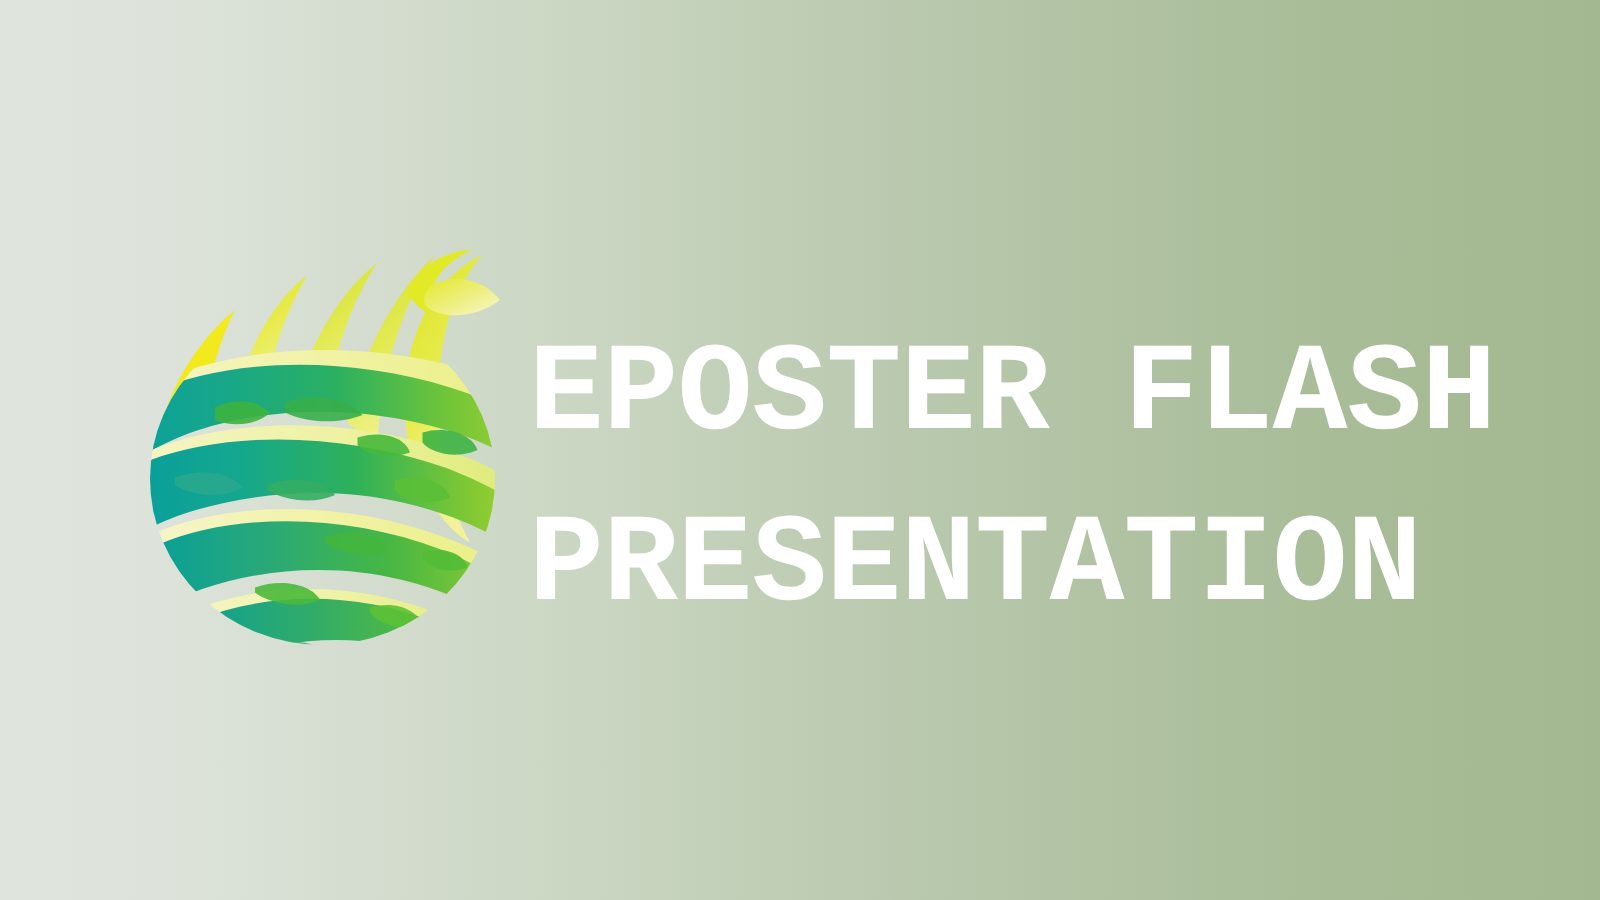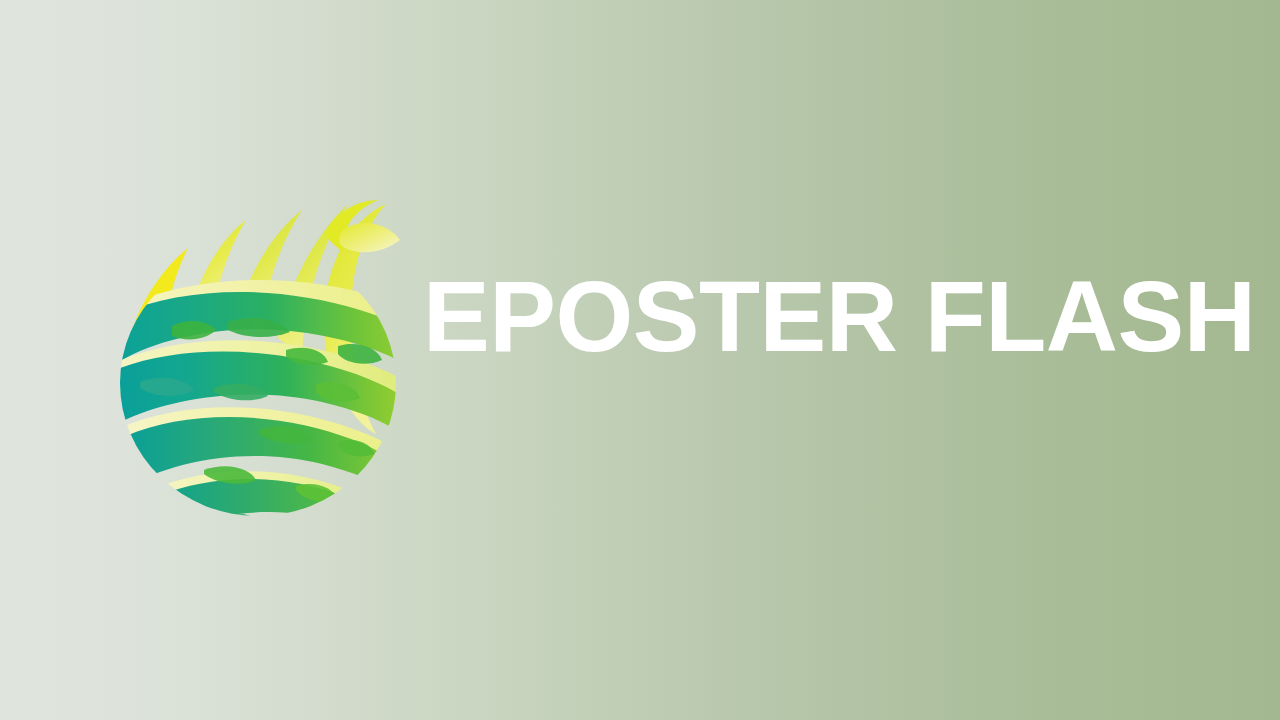--- a/index.html
+++ b/index.html
@@ -41,21 +41,21 @@
 
   
   #title-block {
     position: absolute;
     left: 423px;
     top: 248px;
     width: 800px;
   }
   .title-line {
     color: #ffffff;
-    font-family: Liberation Sans, sans-serif;
+    font-family: Liberation Mono, monospace;
     font-weight: bold;
     font-size: 100px;
     line-height: 137px;
     letter-spacing: -0.5px;
     white-space: nowrap;
     margin: 0;
   }
 </style>
 </head>
 <body>
@@ -189,15 +189,16 @@
           <path fill="#4cba3a" d="M94,272 C116,264 140,270 146,282 C128,290 104,284 94,276 Z"></path>
           <path fill="#5cc136" d="M186,288 C206,282 224,290 228,302 C210,308 192,300 186,292 Z"></path>
           <path fill="#2fab6c" d="M112,318 C130,312 148,318 152,328 C136,334 120,328 112,320 Z"></path>
         </g>
       </g>
     </svg>
   </div>
 
   <div id="title-block">
     <div class="title-line">EPOSTER FLASH</div>
+    <div class="title-line">PRESENTATION</div>
   </div>
 
 </div>
 
 </body></html>

